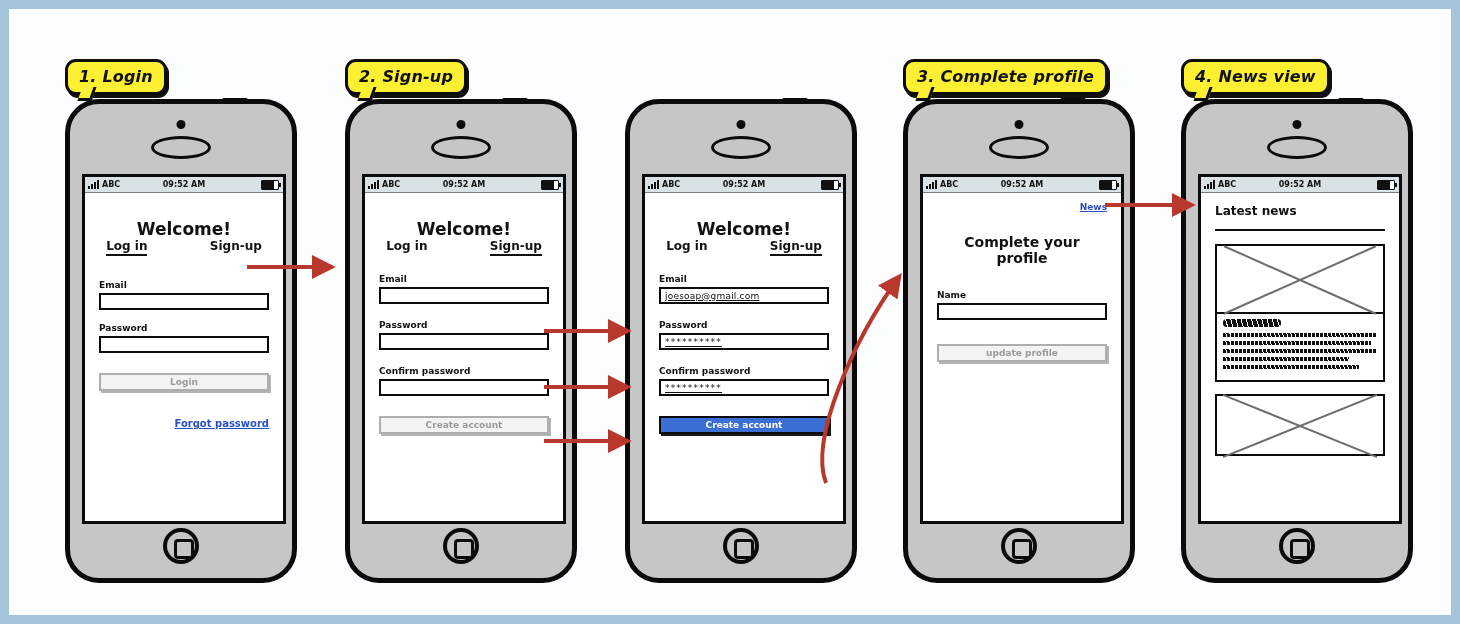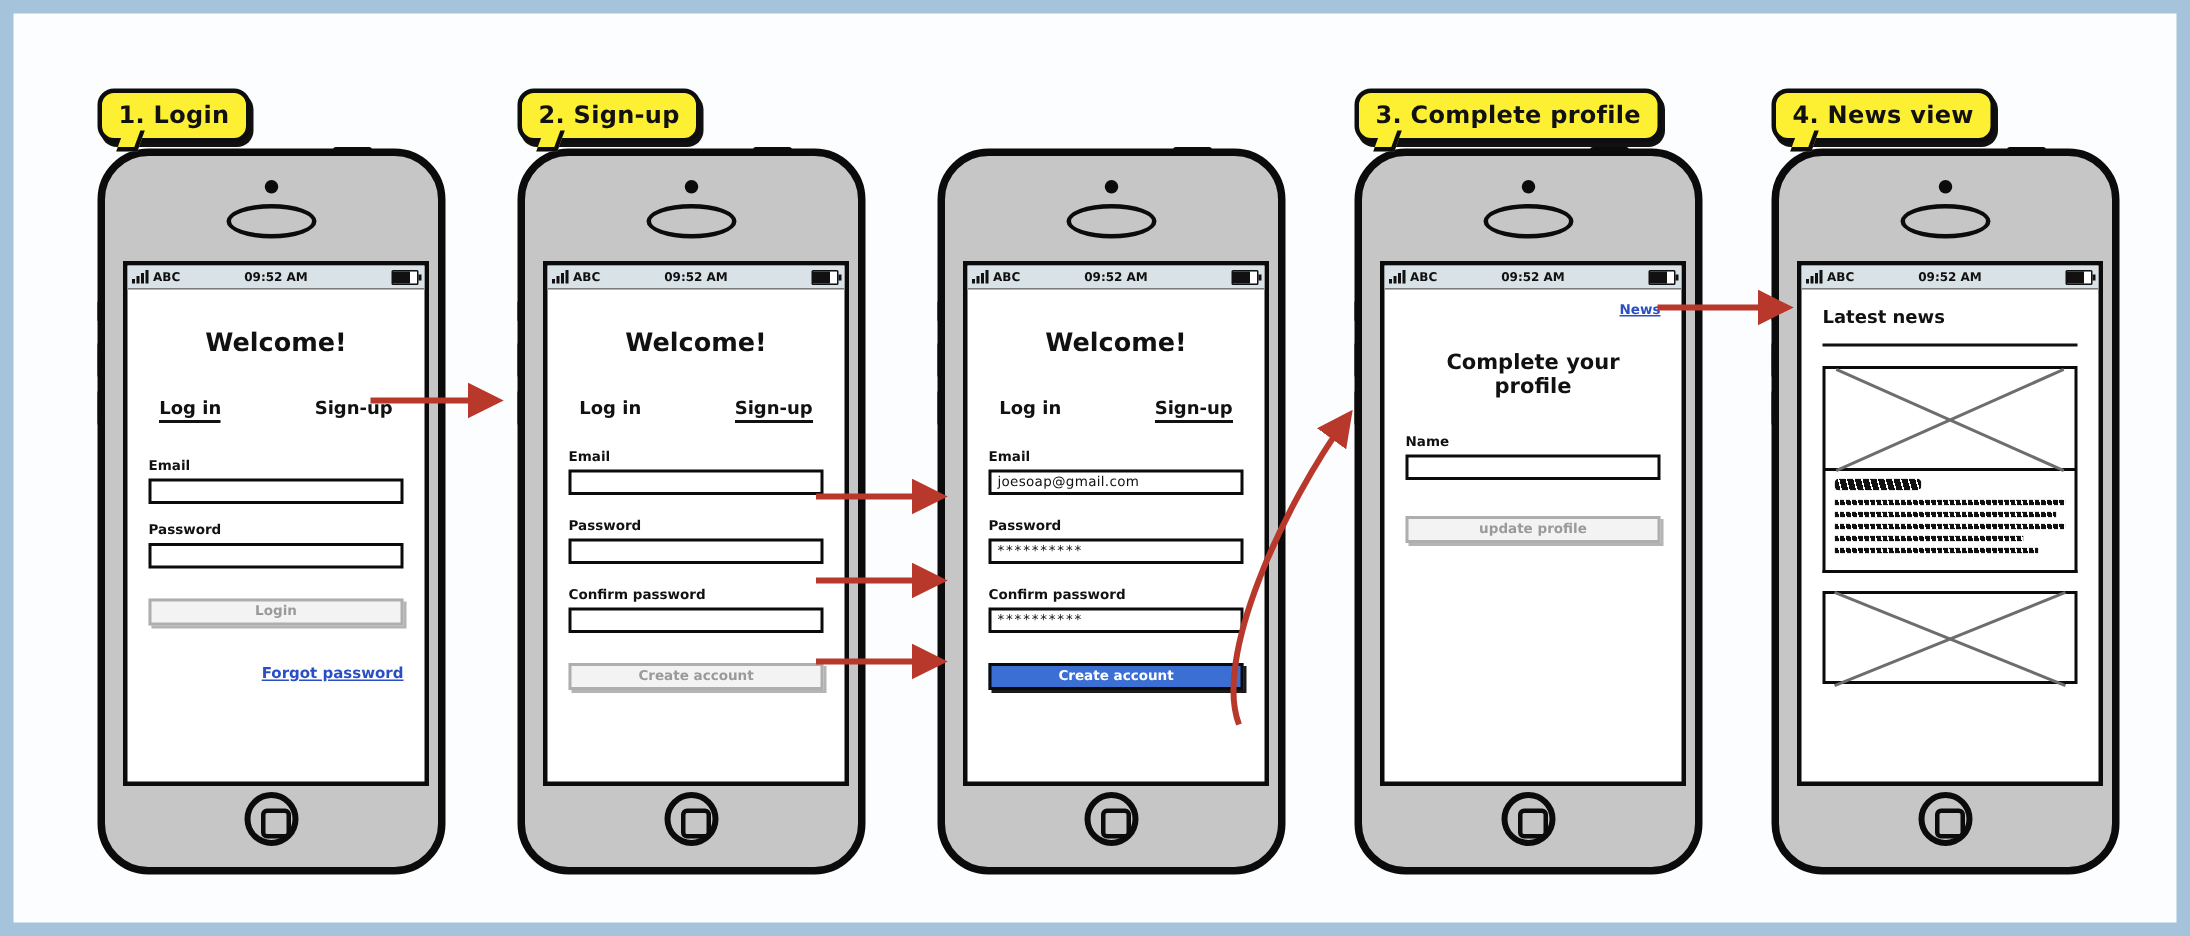--- a/index.html
+++ b/index.html
@@ -26,20 +26,21 @@
     border: 3px solid #0d0d0d;
     border-radius: 11px;
     color: #111;
     font-size: 16px;
     font-weight: bold;
     letter-spacing: .2px;
     padding: 5px 11px 6px 11px;
     white-space: nowrap;
     box-shadow: 2px 3px 0 #111;
     z-index: 20;
+    font-style: italic;
   }
   .sticky::after{
     content:"";
     position:absolute;
     left: 12px; bottom: -9px;
     width: 11px; height: 11px;
     background:#fdf033;
     border-right:3px solid #0d0d0d;
     border-bottom:3px solid #0d0d0d;
     transform: skewX(-20deg);
@@ -151,21 +152,20 @@
   .welcome {
     text-align: center;
     font-size: 17px;
     font-weight: bold;
     margin-top: 26px;
     color: #111;
   }
   .tabs {
     display: flex;
     justify-content: space-around;
-    margin-top: 26px;
     font-size: 12px;
     font-weight: bold;
     color: #111;
     gap: 48px;
   }
   .tab.active { border-bottom: 2px solid #111; padding-bottom: 1px; }
   .field-label {
     font-size: 9px;
     font-weight: bold;
     color: #111;
@@ -175,20 +175,21 @@
     height: 17px;
     border: 2px solid #0b0b0b;
     background: #fff;
     box-sizing: border-box;
     display: flex;
     align-items: center;
     padding: 0 4px;
     font-size: 9px;
     color: #111;
     letter-spacing: .2px;
+    text-decoration: underline;
   }
   .field-box.mask { letter-spacing: 1.2px; font-size: 9px; }
   .group { margin-top: 13px; }
   .btn {
     height: 18px;
     border: 2px solid #aeaeae;
     background: #f3f3f3;
     box-shadow: 2px 2px 0 #b4b4b4;
     display: flex; align-items: center; justify-content: center;
     font-size: 9px; font-weight: bold; color: #9a9a9a;

